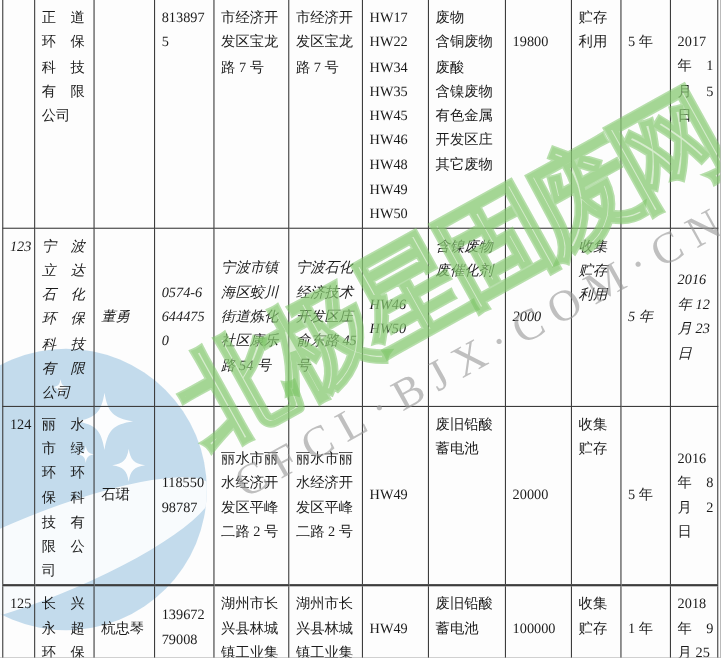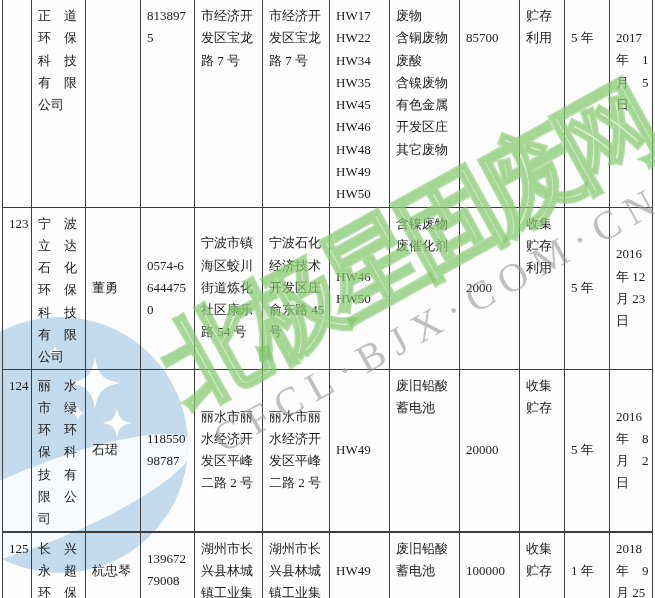--- a/index.html
+++ b/index.html
@@ -10,21 +10,21 @@
   
   table.doc{
     position:absolute;left:2px;top:0;width:650px;z-index:1;
     border-collapse:collapse;table-layout:fixed;background:transparent;
   }
   td{
     border:1px solid #3d3d3d;vertical-align:top;
     padding:5px 2px 0 6px;font-size:13px;line-height:22.3px;
     color:#1b1b1b;white-space:pre-line;overflow:hidden;
   }
-  tr.r0{height:207px;} tr.r1{height:160px;} tr.r2{height:155px;} tr.r3{height:130px;}
+  tr.r0{height:207px;} tr.r1{height:160px;font-style:italic;} tr.r2{height:155px;} tr.r3{height:130px;}
   tr.r0 td{border-top:none;}
   tr.r3 td{border-top-width:2px;border-bottom:none;}
   td.vm{vertical-align:middle;padding-top:0;}
   td.off{padding-top:27px;}   
   td.off2{padding-top:27px;}  
   td.off3{padding-top:15px;}  
   
   .wm{position:absolute;white-space:nowrap;pointer-events:none;}
   .wm-brand{
     left:147px;top:335px;z-index:2;
@@ -104,21 +104,21 @@
 HW48
 HW49
 HW50</td>
       <td>废物
 含铜废物
 废酸
 含镍废物
 有色金属
 开发区庄
 其它废物</td>
-      <td class="off">85700</td>
+      <td class="off">19800</td>
       <td>贮存
 利用</td>
       <td class="off">5 年</td>
       <td class="off">2017
 年　1
 月　5
 日</td>
     </tr>
     <tr class="r1">
       <td>123</td>

